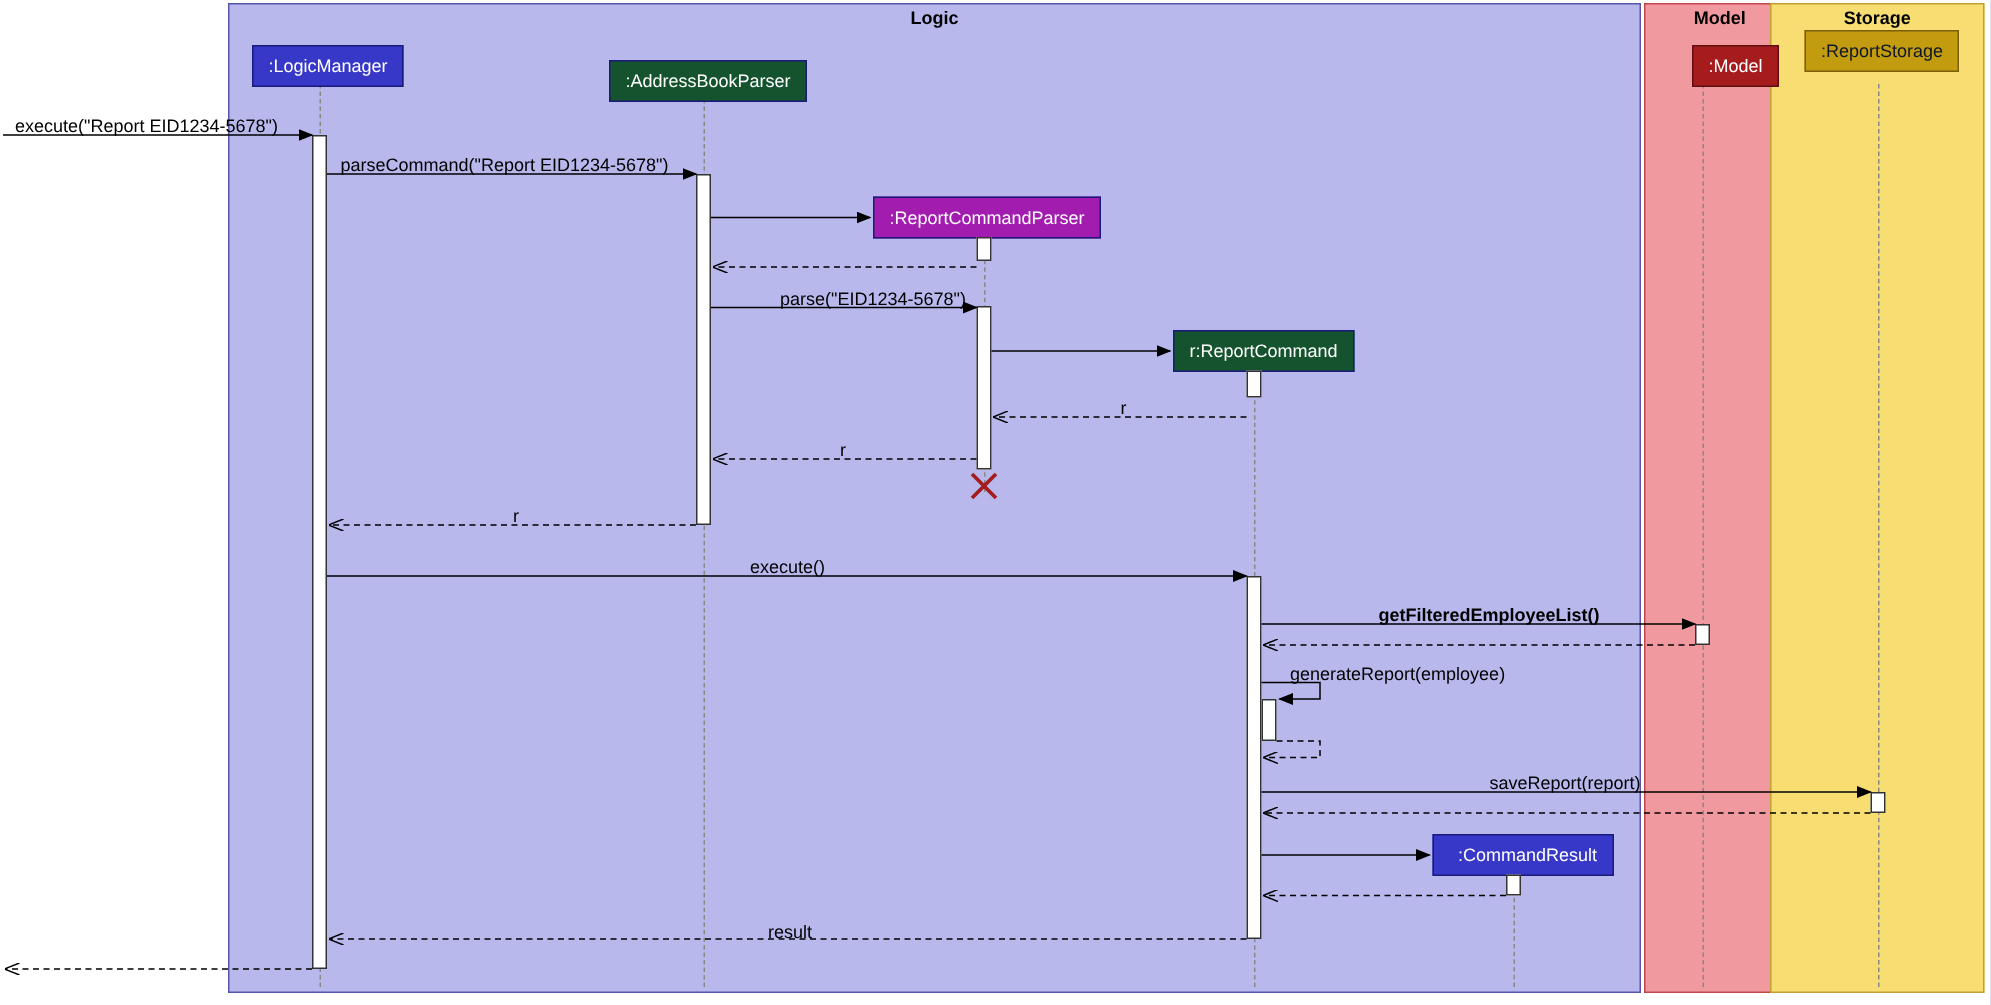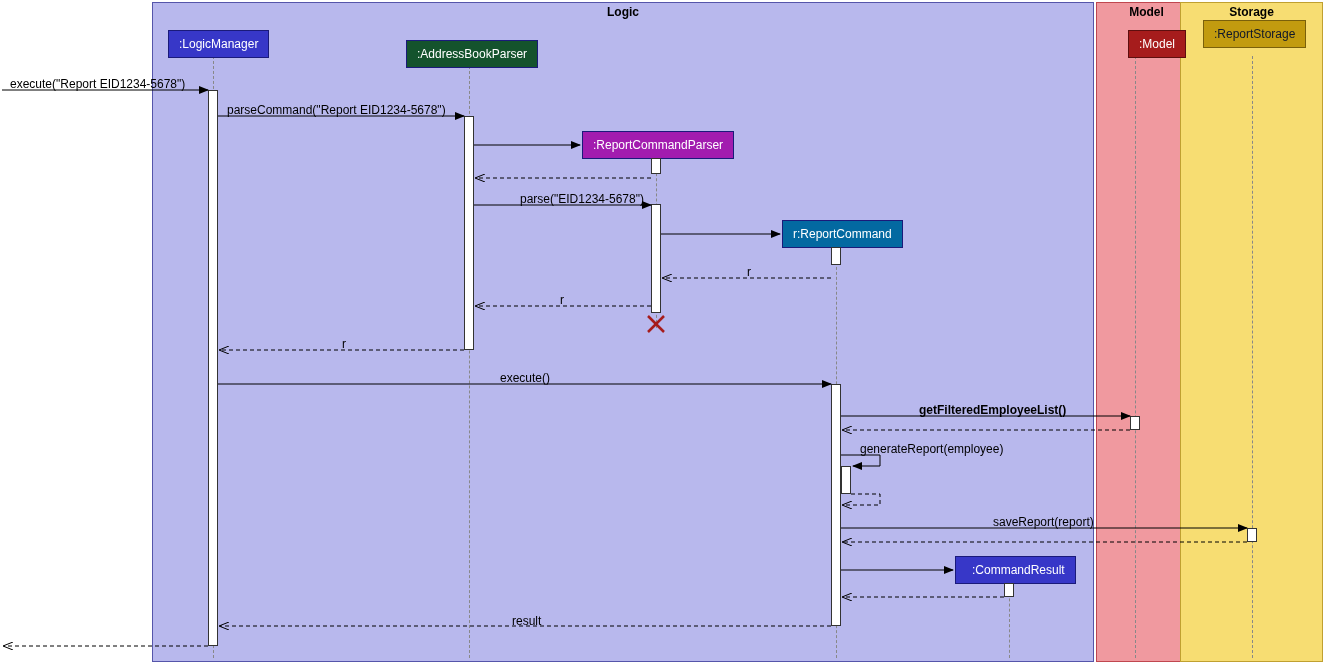--- a/index.html
+++ b/index.html
@@ -84,21 +84,21 @@
   <div class="lifeline" style="left:469px; top:56px; height:602px;"></div>
   <div class="lifeline" style="left:656px; top:158px; height:170px;"></div>
   <div class="lifeline" style="left:836px; top:247px; height:411px;"></div>
   <div class="lifeline" style="left:1009px; top:583px; height:75px;"></div>
   <div class="lifeline" style="left:1135px; top:56px; height:602px;"></div>
   <div class="lifeline" style="left:1252px; top:56px; height:602px;"></div>
 
   <div class="participant" style="left:168px; top:30px; background:#3737C8; color:white; border-color:#1A1A7A;">:LogicManager</div>
   <div class="participant" style="left:406px; top:40px; background:#14532d; color:white; border-color:#1A1A7A;">:AddressBookParser</div>
   <div class="participant" style="left:582px; top:131px; background:#a21caf; color:white; border-color:#1A1A7A;">:ReportCommandParser</div>
-  <div class="participant" style="left:782px; top:220px; background:#0369a1; color:white; border-color:#1A1A7A;">r:ReportCommand</div>
+  <div class="participant" style="left:782px; top:220px; background:#14532d; color:white; border-color:#1A1A7A;">r:ReportCommand</div>
   <div class="participant" style="left:955px; top:556px; background:#3737C8; color:white; border-color:#1A1A7A;padding-left:16px;">:CommandResult</div>
   <div class="participant" style="left:1128px; top:30px; background:#A61C1C; color:white; border-color:#5E0E0E;">:Model</div>
   <div class="participant" style="left:1203px; top:20px; background:#C29B0F; color:#0f172a; border-color:#7A600A;">:ReportStorage</div>
 
   <div class="activation" style="left:208px; top:90px; height:556px;"></div>
   <div class="activation" style="left:464px; top:116px; height:234px;"></div>
   <div class="activation" style="left:651px; top:158px; height:16px;"></div>
   <div class="activation" style="left:651px; top:204px; height:109px;"></div>
   <div class="activation" style="left:831px; top:247px; height:18px;"></div>
   <div class="activation" style="left:831px; top:384px; height:242px;"></div>

